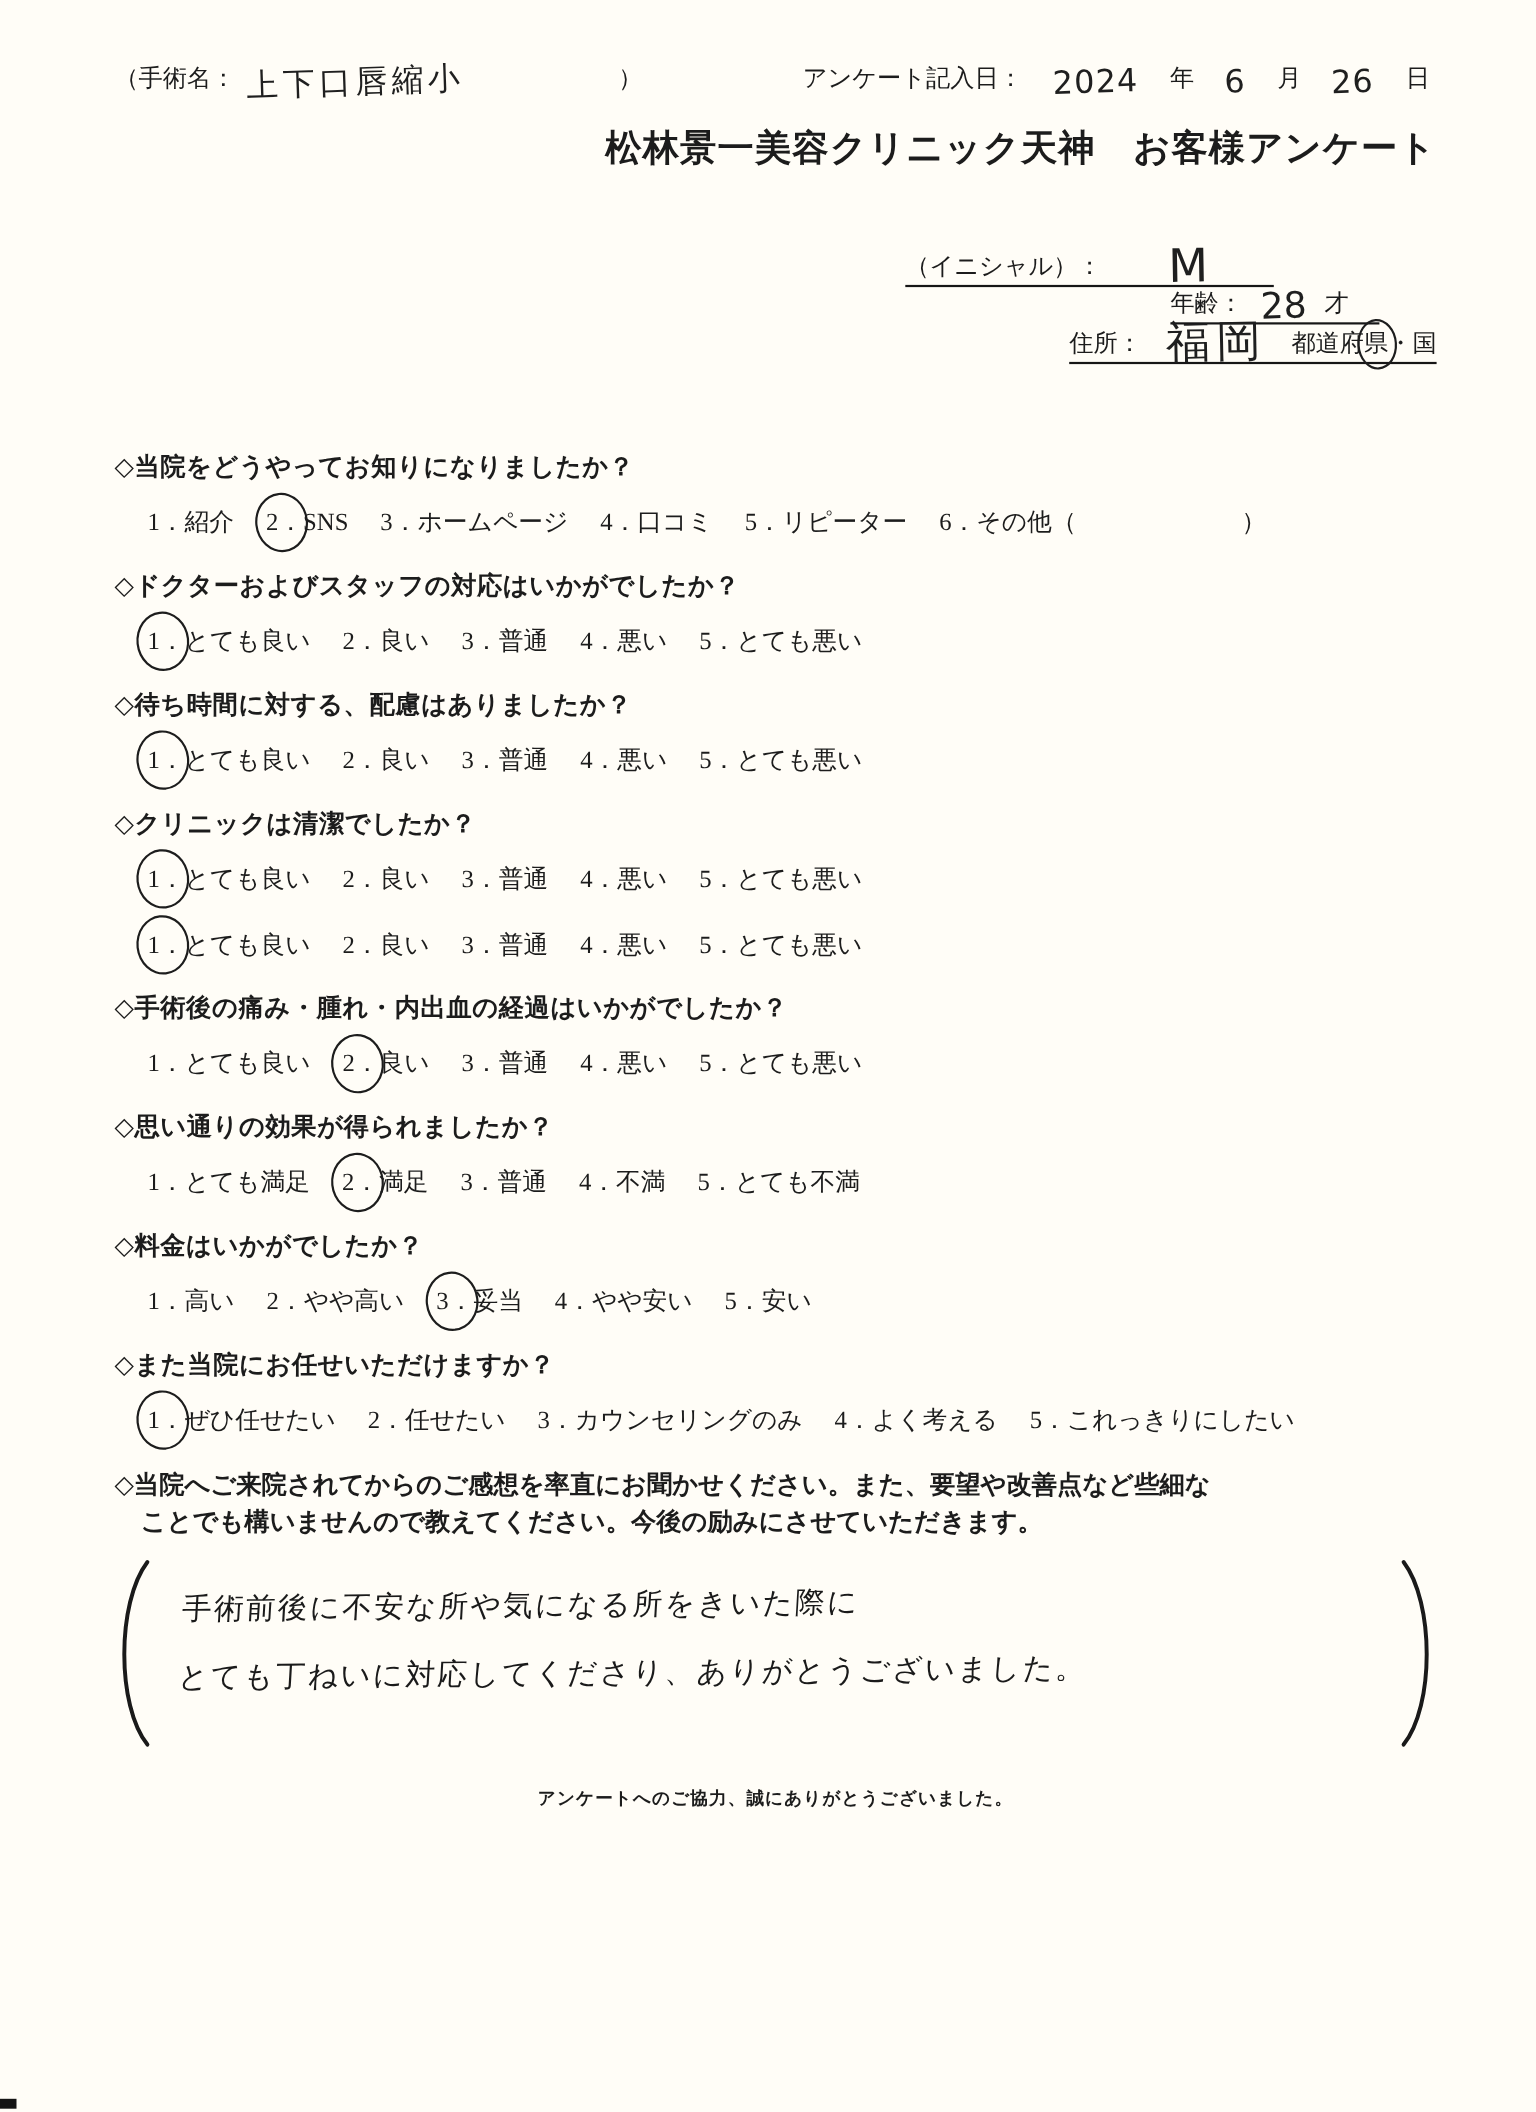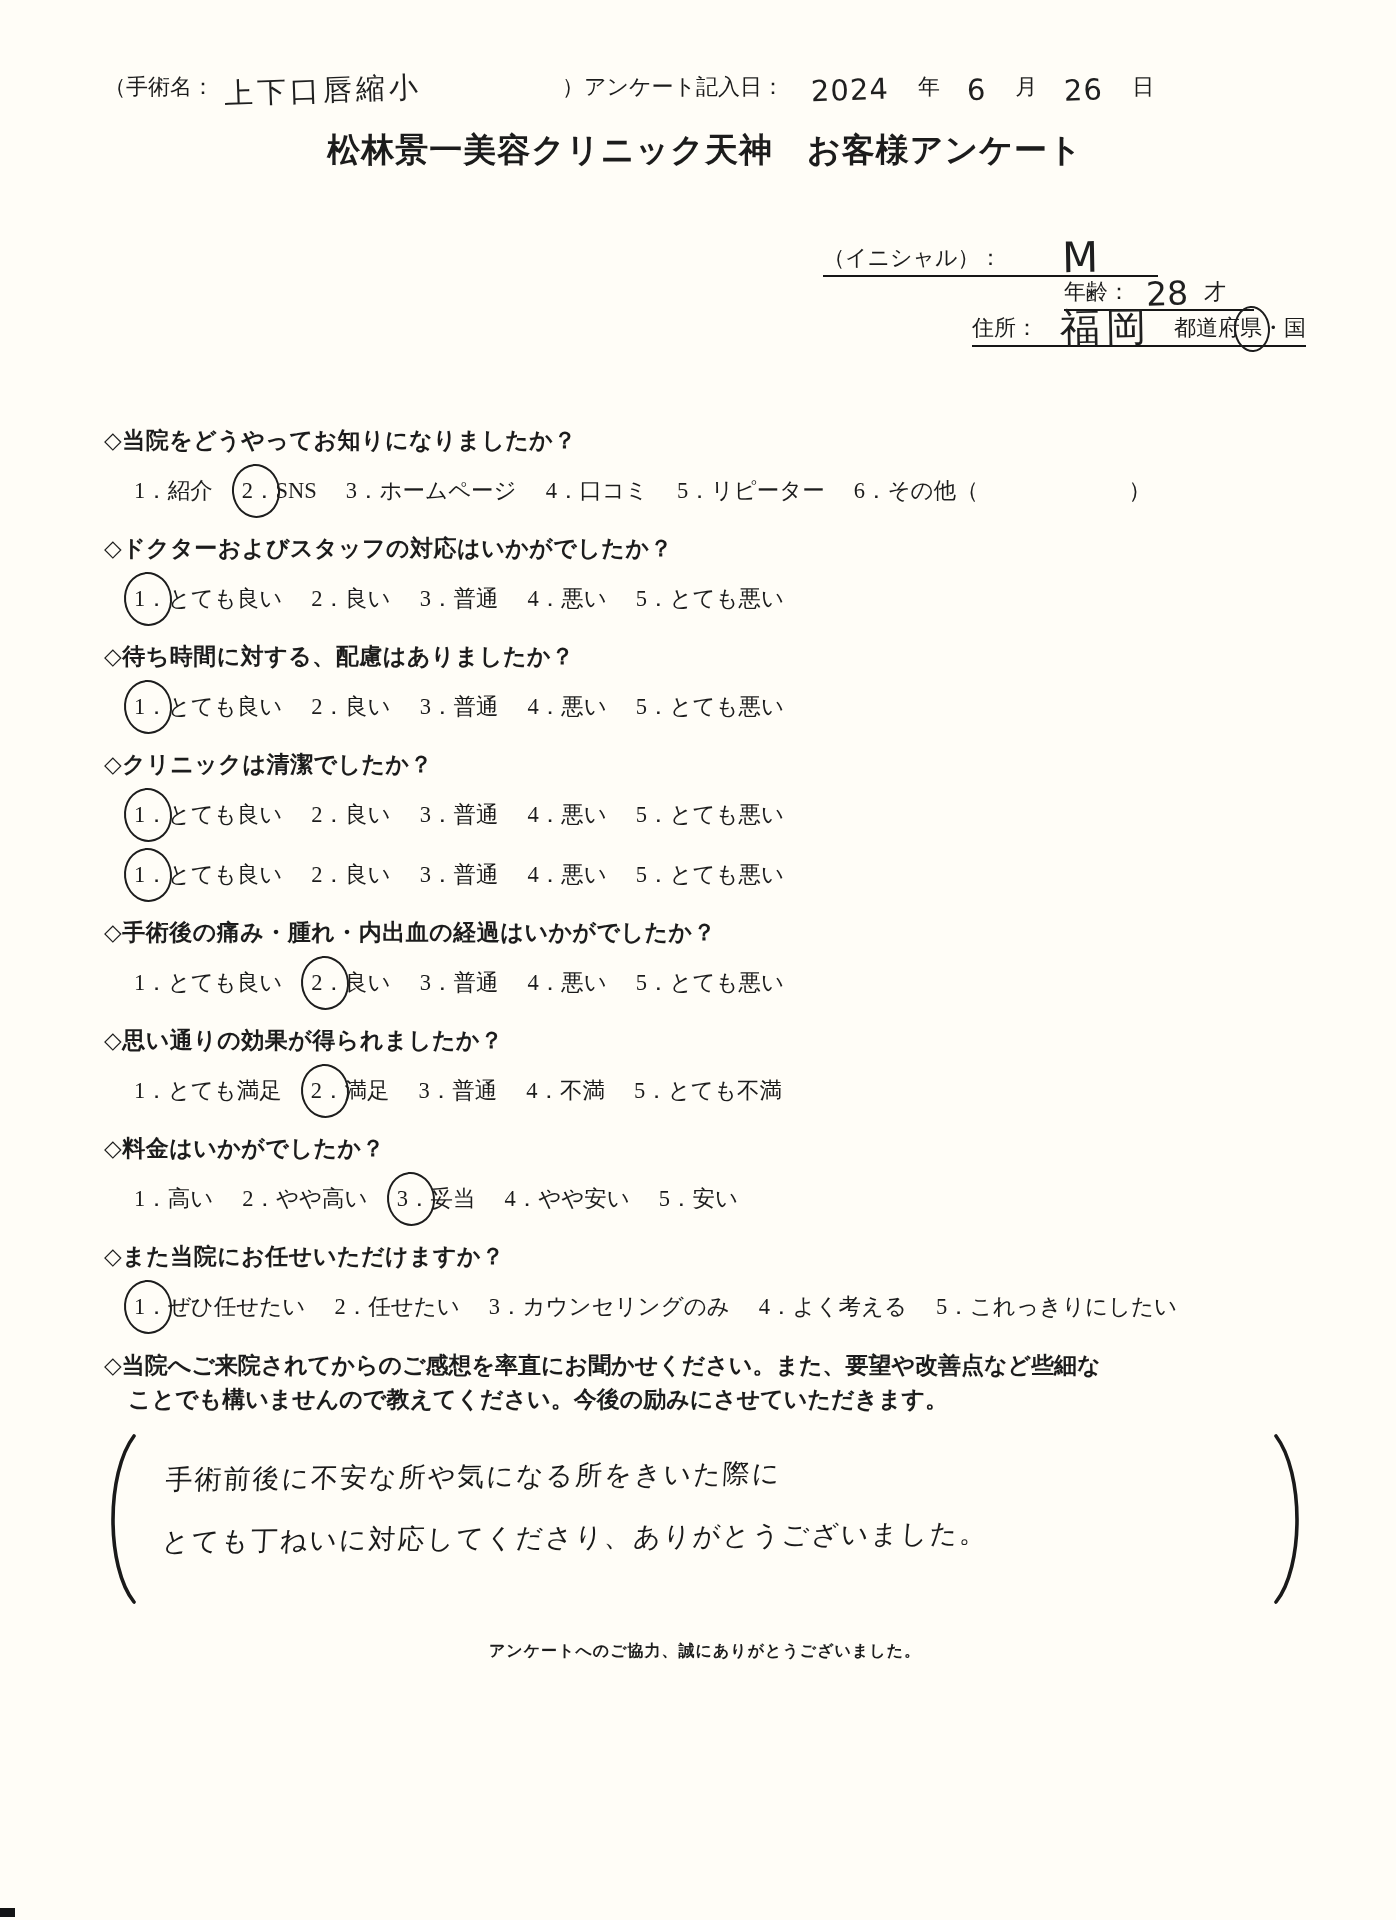--- a/index.html
+++ b/index.html
@@ -8,31 +8,31 @@
     width:1396px; height:1920px;
     margin:0 auto;
     background:#fffdf7;
     font-family:"Liberation Serif","DejaVu Serif",serif;
     color:#1c1c1c;
     overflow:hidden;
   }
   .content { padding:56px 90px 0 104px; }
 
   
-  .top-row { display:flex; align-items:flex-end; font-size:22px;margin-top:16px; }
+  .top-row { display:flex; justify-content:space-between; align-items:flex-end; font-size:22px; }
   .surgery-field { display:flex; align-items:flex-end; }
   .hw { font-family:"DejaVu Sans",sans-serif; color:#1f1f1f; }
   .hw-surgery { font-size:29px; line-height:24px; display:inline-block; transform:rotate(-2deg); margin:0 10px; letter-spacing:4px; }
   .surgery-close { margin-left:130px; }
   .date-field { display:flex; align-items:flex-end; margin-right:6px;gap:20px; }
   .hw-date { font-size:29px; line-height:24px; display:inline-block; transform:rotate(-2deg); margin:0 7px; letter-spacing:1px; }
   .date-unit { margin-left:2px; }
 
   
-  .title { text-align:center; font-size:33px; font-weight:700; margin-top:26px; letter-spacing:1px; }
+  .title { text-align:right; font-size:33px; font-weight:700; margin-top:26px; letter-spacing:1px; }
   .intro { margin-top:16px; font-size:21.5px; line-height:32px; }
 
   
   .profile-row { margin-top:70px; font-size:22px; display:flex; align-items:flex-end;flex-direction:column; }
   .fill { border-bottom:2px solid #161616; display:flex; align-items:flex-end; padding-bottom:2px; }
   .fill-initial { width:335px; margin-right:148px; }
   .hw-initial { font-size:42px; line-height:30px; margin-left:60px; transform:rotate(-1deg); }
   .fill-age { width:190px; margin-right:52px; }
   .hw-age { font-size:33px; line-height:26px; margin:0 16px; transform:rotate(-2deg); }
   .fill-address { flex:1; }

